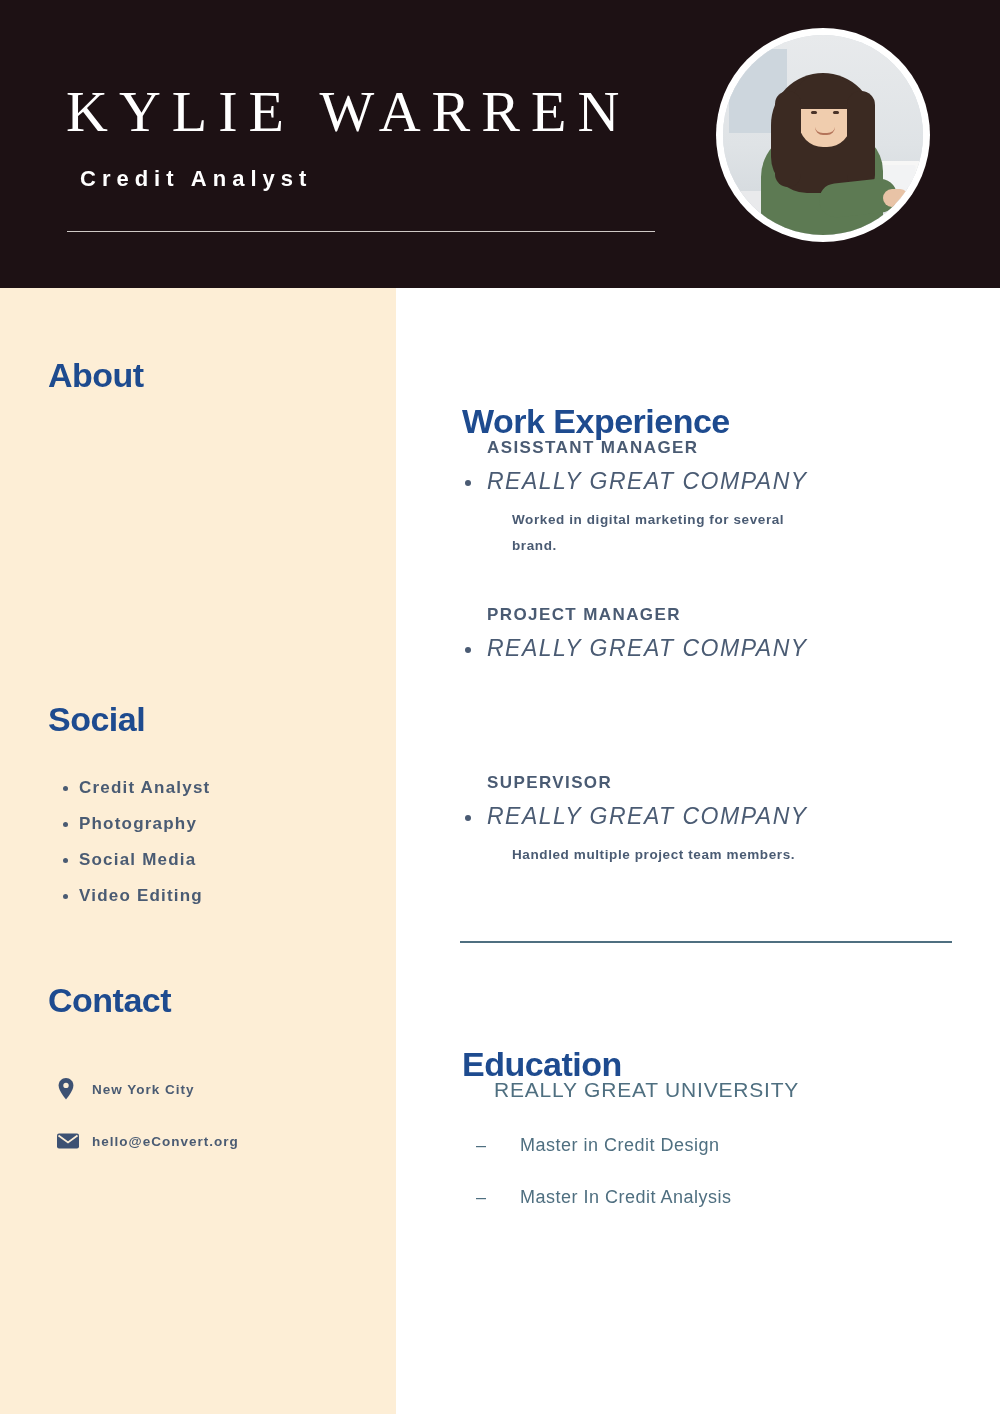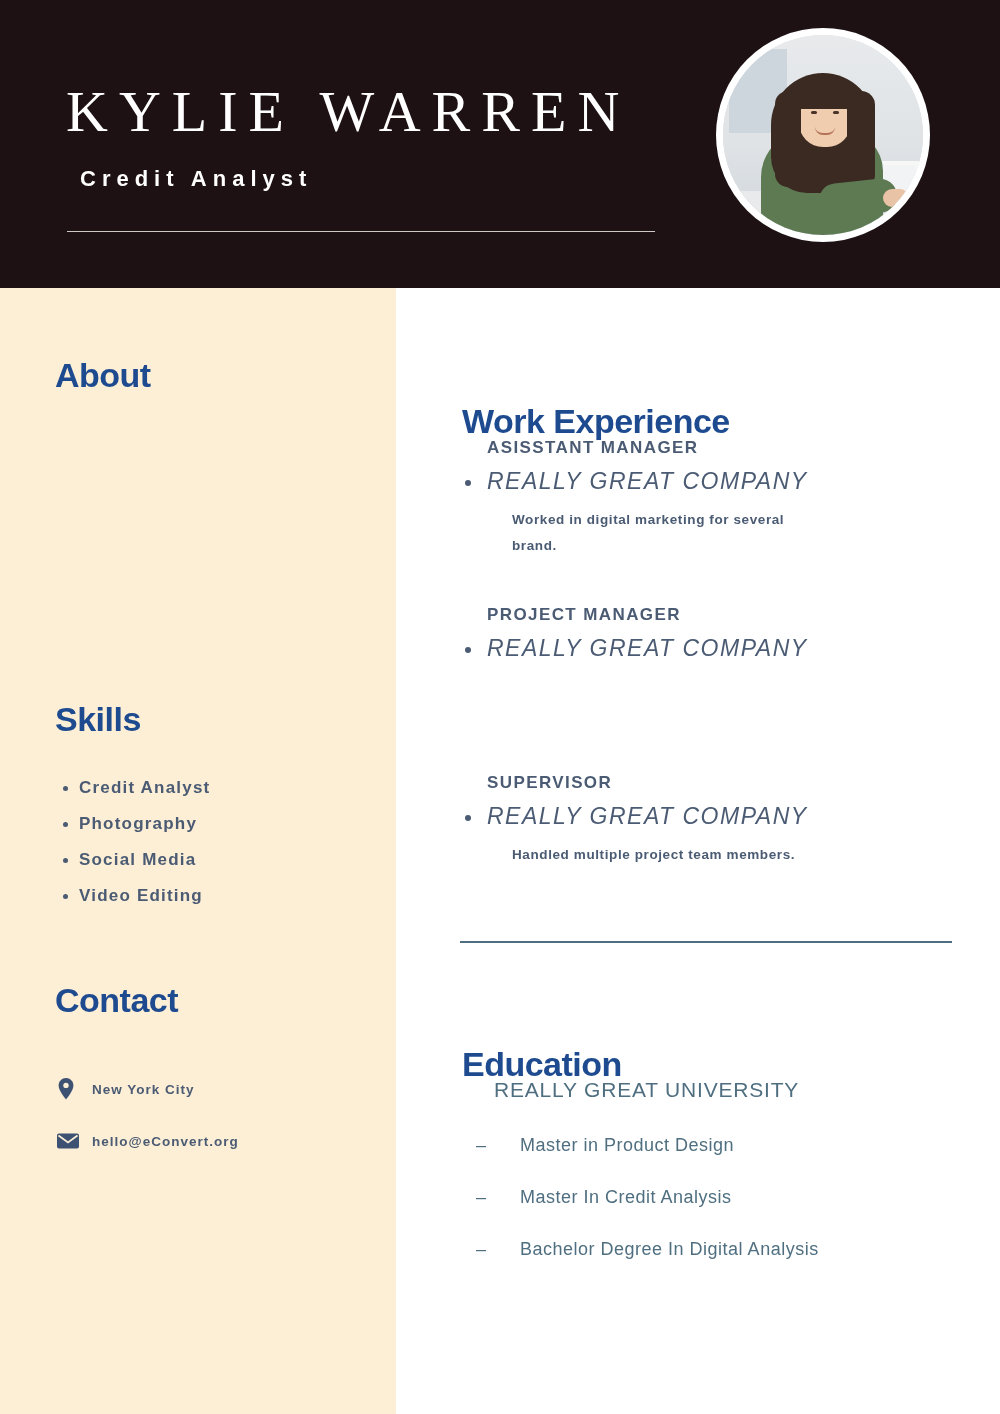--- a/index.html
+++ b/index.html
@@ -89,21 +89,21 @@
     left: 0; top: 288px;
     width: 396px; height: 1126px;
     background: #fdeed6;
   }
   .sec-title {
     font-family: "Liberation Sans", sans-serif;
     font-weight: 700;
     color: #1e4b8f;
     letter-spacing: -0.5px;
   }
-  .left-sec-title { position: absolute; left: 55px; font-size: 34px; }
+  .left-sec-title { position: absolute; left: 48px; font-size: 34px; }
   #about-title { top: 68px; }
   #skills-title { top: 412px; }
   #contact-title { top: 693px; }
 
   .about-text {
     position: absolute;
     left: 57px; top: 152px;
     width: 266px;
     font-size: 16.5px;
     line-height: 26.5px;
@@ -276,21 +276,21 @@
         <div class="ph-arm"></div>
         <div class="ph-hand"></div>
       </div>
     </div>
   </div>
 
   <div class="left-col">
 
     <div id="about-title" class="sec-title left-sec-title">About</div>
 
-    <div id="skills-title" class="sec-title left-sec-title">Skills</div>
+    <div id="skills-title" class="sec-title left-sec-title">Social</div>
     <ul class="skills-list">
       <li>Credit Analyst</li>
       <li>Photography</li>
       <li>Social Media</li>
       <li>Video Editing</li>
     </ul>
 
     <div id="contact-title" class="sec-title left-sec-title">Contact</div>
 
     <div class="contact-list">
@@ -340,19 +340,18 @@
       <div class="job-desc">Handled multiple project team members.</div>
     </div>
 
     <div class="divider"></div>
 
     <div id="edu-title" class="sec-title right-sec-title">Education</div>
 
     <div class="edu-school">REALLY GREAT UNIVERSITY</div>
 
     <div class="edu-list">
-      <div class="edu-item">Master in Product Design</div>
+      <div class="edu-item">Master in Credit Design</div>
       <div class="edu-item">Master In Credit Analysis</div>
-      <div class="edu-item">Bachelor Degree In Digital Analysis</div>
     </div>
 
   </div>
 </div>
 
 </body></html>

